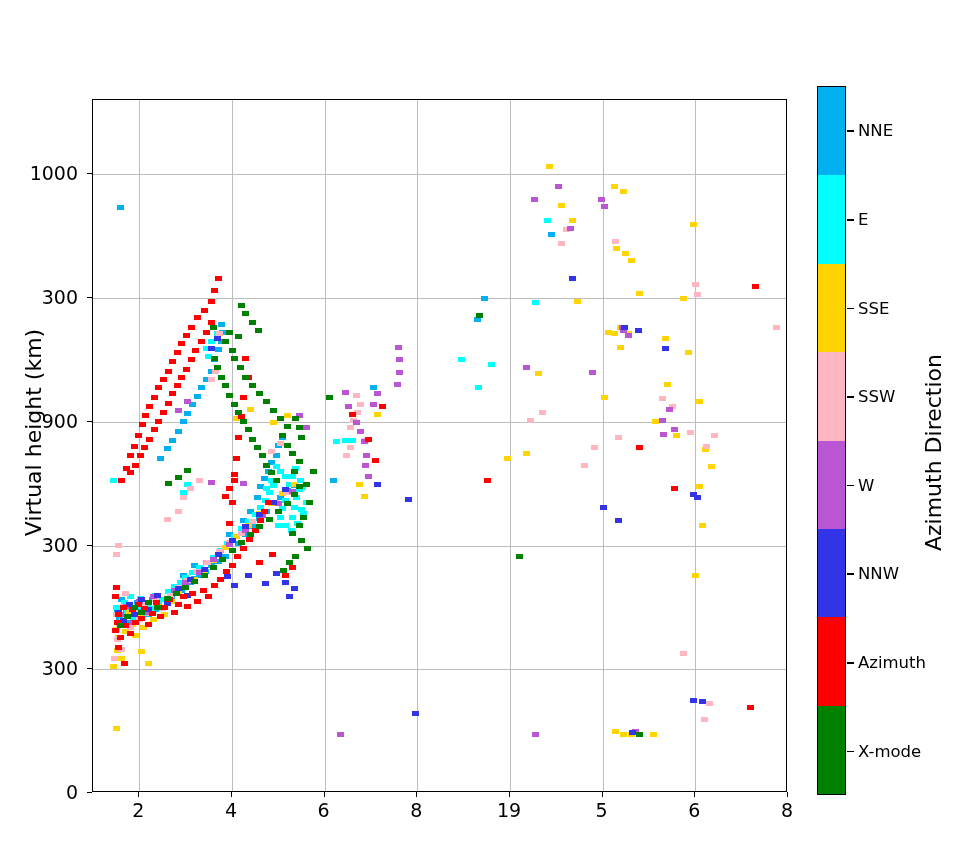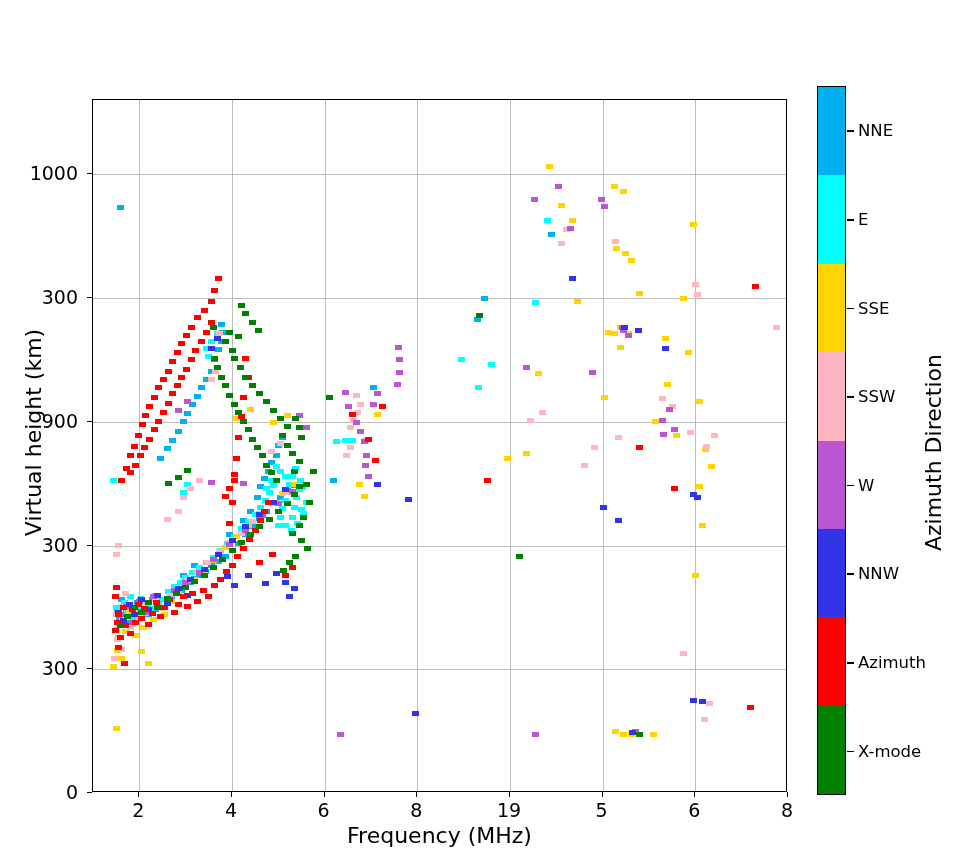--- a/index.html
+++ b/index.html
@@ -673,21 +673,20 @@
       <div class="ytick" style="top: 544.5px;"></div>
       <div class="ylab" style="top: 544.5px;">300</div>
       <div class="ytick" style="top: 420.75px;"></div>
       <div class="ylab" style="top: 420.75px;">900</div>
       <div class="ytick" style="top: 297px;"></div>
       <div class="ylab" style="top: 297px;">300</div>
       <div class="ytick" style="top: 173.25px;"></div>
       <div class="ylab" style="top: 173.25px;">1000</div>
     </div>
 
-  <div class="xaxis-title">Frequency (MHz)</div>
   <div class="yaxis-title">Virtual height (km)</div>
 
   <div id="cbar">
       <div class="cseg" style="top: 0%; height: 12.5%; background: rgb(0, 176, 240);"></div>
       <div class="cseg" style="top: 12.5%; height: 12.5%; background: rgb(0, 255, 255);"></div>
       <div class="cseg" style="top: 25%; height: 12.5%; background: rgb(255, 212, 0);"></div>
       <div class="cseg" style="top: 37.5%; height: 12.5%; background: rgb(255, 182, 193);"></div>
       <div class="cseg" style="top: 50%; height: 12.5%; background: rgb(186, 85, 211);"></div>
       <div class="cseg" style="top: 62.5%; height: 12.5%; background: rgb(51, 51, 232);"></div>
       <div class="cseg" style="top: 75%; height: 12.5%; background: rgb(255, 0, 0);"></div>

